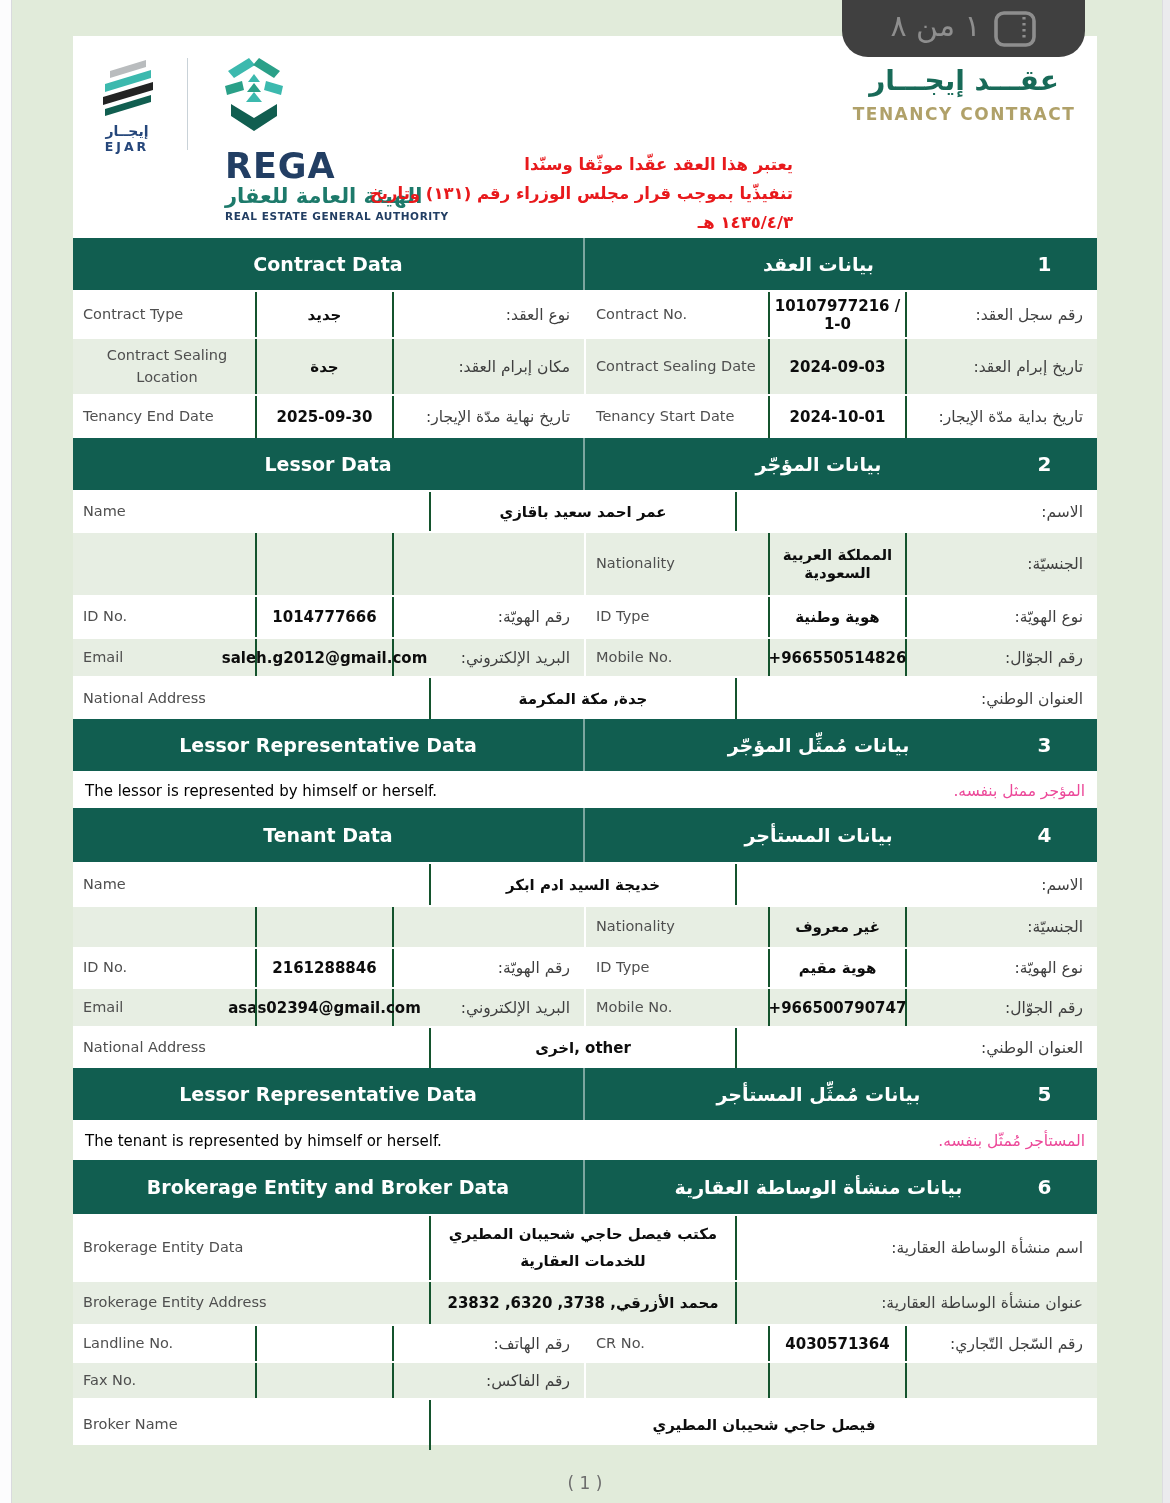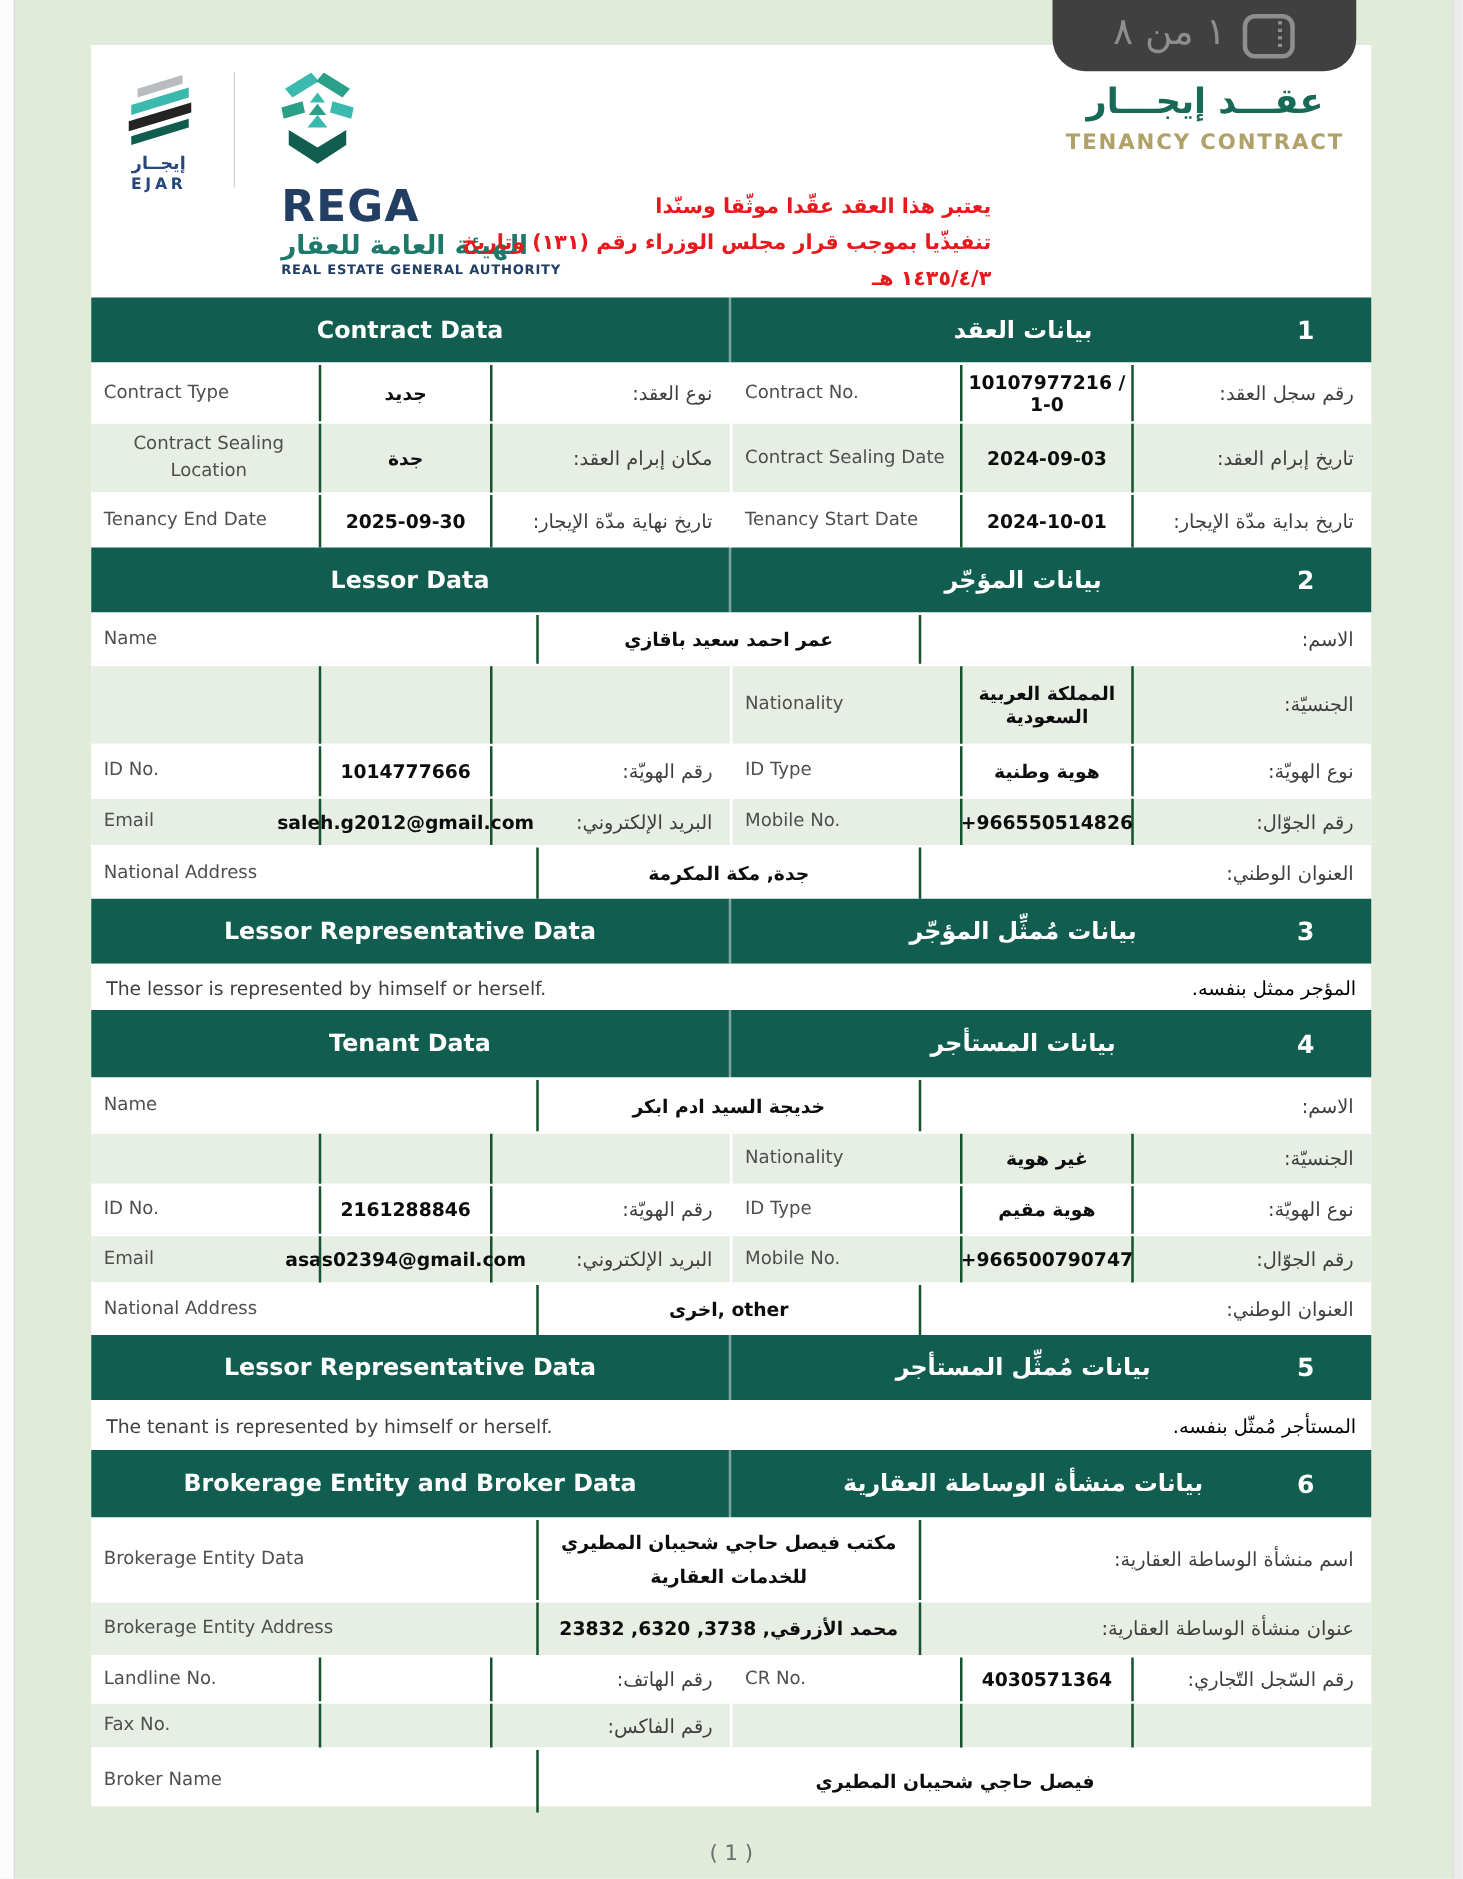--- a/index.html
+++ b/index.html
@@ -53,22 +53,22 @@
   .cell + .cell{border-right:2px solid #14532d;text-align:center;}
   .ar-label{color:#3f3f3f;font-size:15.5px;padding:2px 14px 2px 4px;justify-content:flex-start;}
   .half .ar-label{width:172px;}
   .full .ar-label{width:342px;}
   .val{flex:1;justify-content:center;text-align:center;font-weight:bold;color:#0d0d0d;font-size:15px;padding:2px 4px;}
   .en-label{direction:ltr;text-align:left;color:#4f4f4f;font-size:14.5px;padding:2px 4px 2px 10px;justify-content:flex-start;line-height:1.5;}
   .half .en-label{width:168px;}
   .full .en-label{width:342px;}
   
   .note-row{display:flex;justify-content:space-between;align-items:center;padding:0 12px;border-top:2px solid #fff;}
-  .note-ar{color:#000000;font-size:15.5px;}
-  .note-en{direction:ltr;color:#404040;font-size:15px;}
+  .note-ar{color:#ec4899;font-size:15.5px;}
+  .note-en{direction:ltr;color:#000000;font-size:15px;}
   .footer-pagenum{position:absolute;left:0;bottom:10px;width:100%;text-align:center;color:#6d6d6d;font-size:17px;}
   .ltr{direction:ltr;}
 </style>
 </head>
 <body>
 
 <div class="scroll-strip-left"></div>
 <div class="scroll-strip-right"></div>
 
 <div class="page-indicator">
@@ -250,21 +250,21 @@
     <div class="sec-en">Tenant Data</div>
   </div>
   <div class="row full" style="height:41px;">
     <div class="cell ar-label">الاسم:</div>
     <div class="cell val">خديجة السيد ادم ابكر</div>
     <div class="cell en-label">Name</div>
   </div>
   <div class="row shaded" style="height:40px;">
     <div class="half">
       <div class="cell ar-label">الجنسيّة:</div>
-      <div class="cell val">غير هوية</div>
+      <div class="cell val">غير معروف</div>
       <div class="cell en-label">Nationality</div>
     </div>
     <div class="half">
       <div class="cell ar-label"></div>
         <div class="cell val"></div>
         <div class="cell en-label"></div>
     </div>
   </div>
   <div class="row" style="height:38px;">
     <div class="half">

